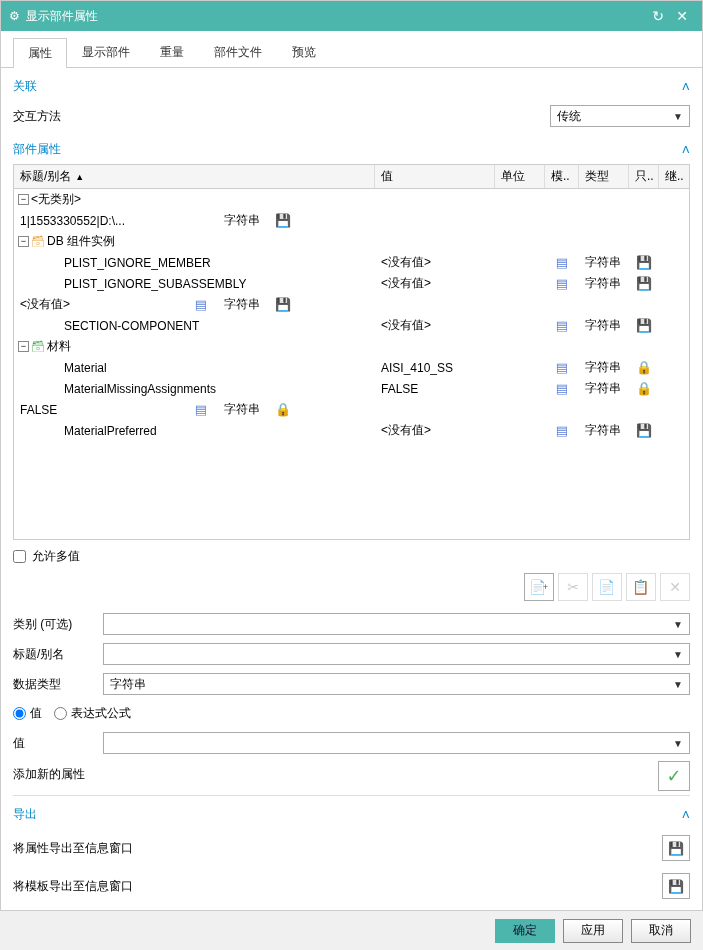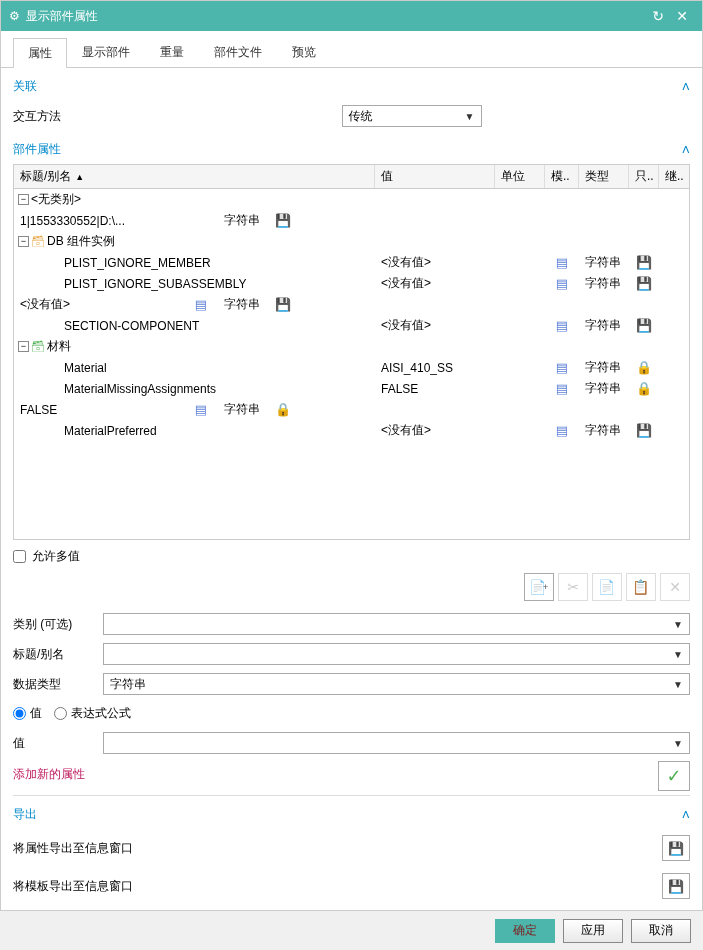--- a/index.html
+++ b/index.html
@@ -10,21 +10,21 @@
 .titlebar .tbtn{width:24px;height:24px;display:flex;align-items:center;justify-content:center;cursor:pointer;font-size:14px}
 .tabs{display:flex;border-bottom:1px solid #ccc;padding:6px 12px 0 12px;gap:0}
 .tab{padding:6px 14px;border:1px solid transparent;border-bottom:none;cursor:pointer;color:#333}
 .tab.active{border-color:#ccc;background:#fff;position:relative;top:1px}
 .content{padding:4px 12px 8px 12px;height:calc(100% - 30px - 34px - 40px);overflow-y:auto}
 .section-hdr{display:flex;align-items:center;color:#0088cc;padding:6px 0;cursor:pointer}
 .section-hdr .sh-title{flex:1}
 .section-hdr .chev{color:#0088cc;font-size:14px}
 .row{display:flex;align-items:center;padding:4px 0 8px 0}
 .row .lbl{flex:0 0 120px}
-.row .ctrl{flex:1;display:flex;justify-content:center}
+.row .ctrl{flex:1;display:flex;justify-content:flex-end}
 .dd{border:1px solid #aaa;background:#fff;height:22px;display:flex;align-items:center;padding:0 6px;min-width:140px;cursor:pointer}
 .dd .ddtext{flex:1}
 .dd .ddar{font-size:10px;color:#333}
 .radios{display:flex;gap:12px;padding:6px 0}
 .radios label{display:flex;align-items:center;gap:4px;cursor:pointer}
 .radios input{margin:0}
 .table{border:1px solid #ccc}
 .thead{display:flex;background:#f5f5f5;border-bottom:1px solid #ccc;height:24px;align-items:center}
 .th{padding:0 6px;border-right:1px solid #ddd;height:100%;display:flex;align-items:center;gap:4px}
 .th-title{flex:1;min-width:0}
@@ -51,29 +51,29 @@
 .db-icon{color:#e8a33d}
 .mat-icon{color:#4caf50}
 .cell-icon{font-size:13px;color:#555}
 .chk-row{display:flex;align-items:flex-start;padding:8px 0;gap:6px}
 .toolbar{display:flex;justify-content:flex-end;gap:4px;padding-bottom:8px}
 .tb-btn{width:30px;height:28px;border:1px solid #aaa;background:#fff;display:flex;align-items:center;justify-content:center;cursor:pointer;font-size:14px;color:#555}
 .tb-btn.disabled{color:#ccc;border-color:#ddd;cursor:default}
 .form-row{display:flex;align-items:center;padding:4px 0}
 .form-row .flbl{flex:0 0 90px}
 .form-row .fctrl{flex:1}
-.hint{color:#be185d;padding:8px 0}
+.hint{color:#000000;padding:8px 0}
 .confirm-btn{width:32px;height:30px;border:1px solid #aaa;display:flex;align-items:center;justify-content:center;color:#4caf50;font-size:18px;cursor:pointer;float:right;margin-top:-30px}
 .hr{border:none;border-top:1px solid #ddd;margin:4px 0}
 .export-row{display:flex;align-items:center;padding:6px 0}
 .export-row .elbl{flex:1}
 .sq-btn{width:28px;height:26px;border:1px solid #aaa;background:#fff;display:flex;align-items:center;justify-content:center;cursor:pointer;font-size:13px;color:#555}
 .footer{position:absolute;bottom:0;left:0;right:0;height:40px;background:#f0f0f0;border-top:1px solid #ccc;display:flex;align-items:center;justify-content:flex-end;padding:0 12px;gap:8px}
 .fbtn{min-width:60px;height:24px;border:1px solid #888;background:linear-gradient(#fff,#e8e8e8);cursor:pointer;padding:0 10px}
-.fbtn.primary{background:#4db6ac;color:#7f1d1d;border-color:#4db6ac}
+.fbtn.primary{background:#4db6ac;color:#0f172a;border-color:#4db6ac}
 .sort-arrow{font-size:9px}
 </style>
 </head>
 <body>
 
 <div class="titlebar">
   <span class="gear">⚙</span>
   <span class="title">显示部件属性</span>
   <span class="tbtn">↻</span>
   <span class="tbtn">✕</span>

